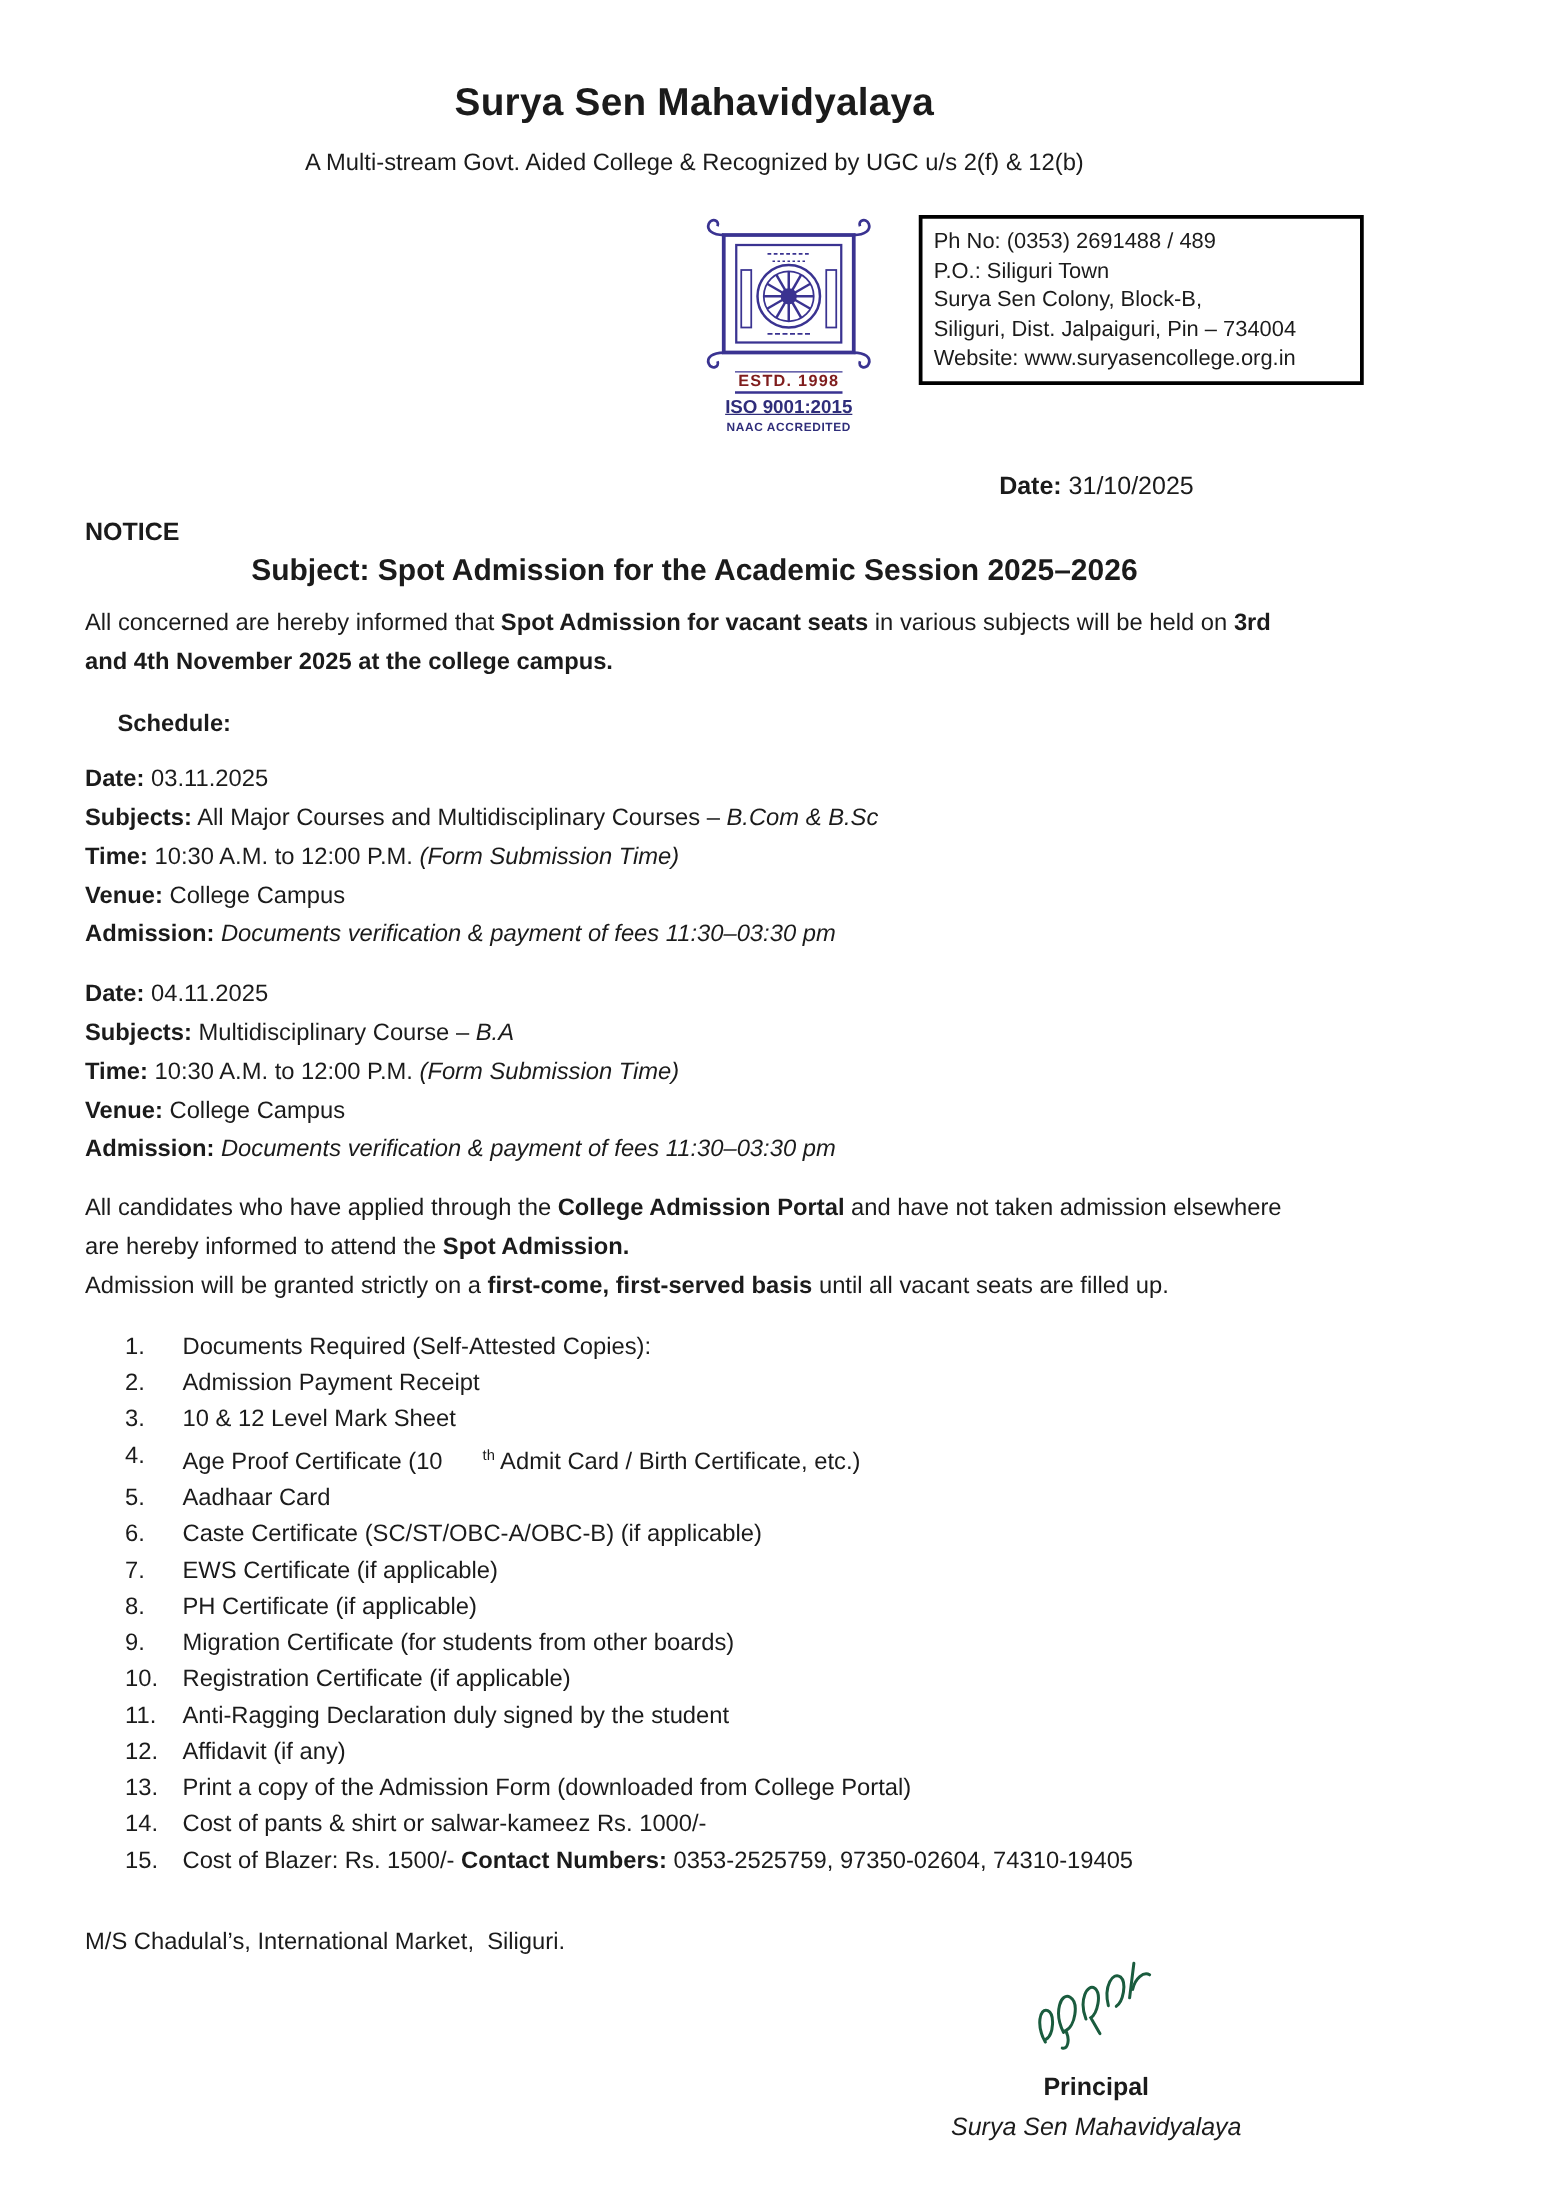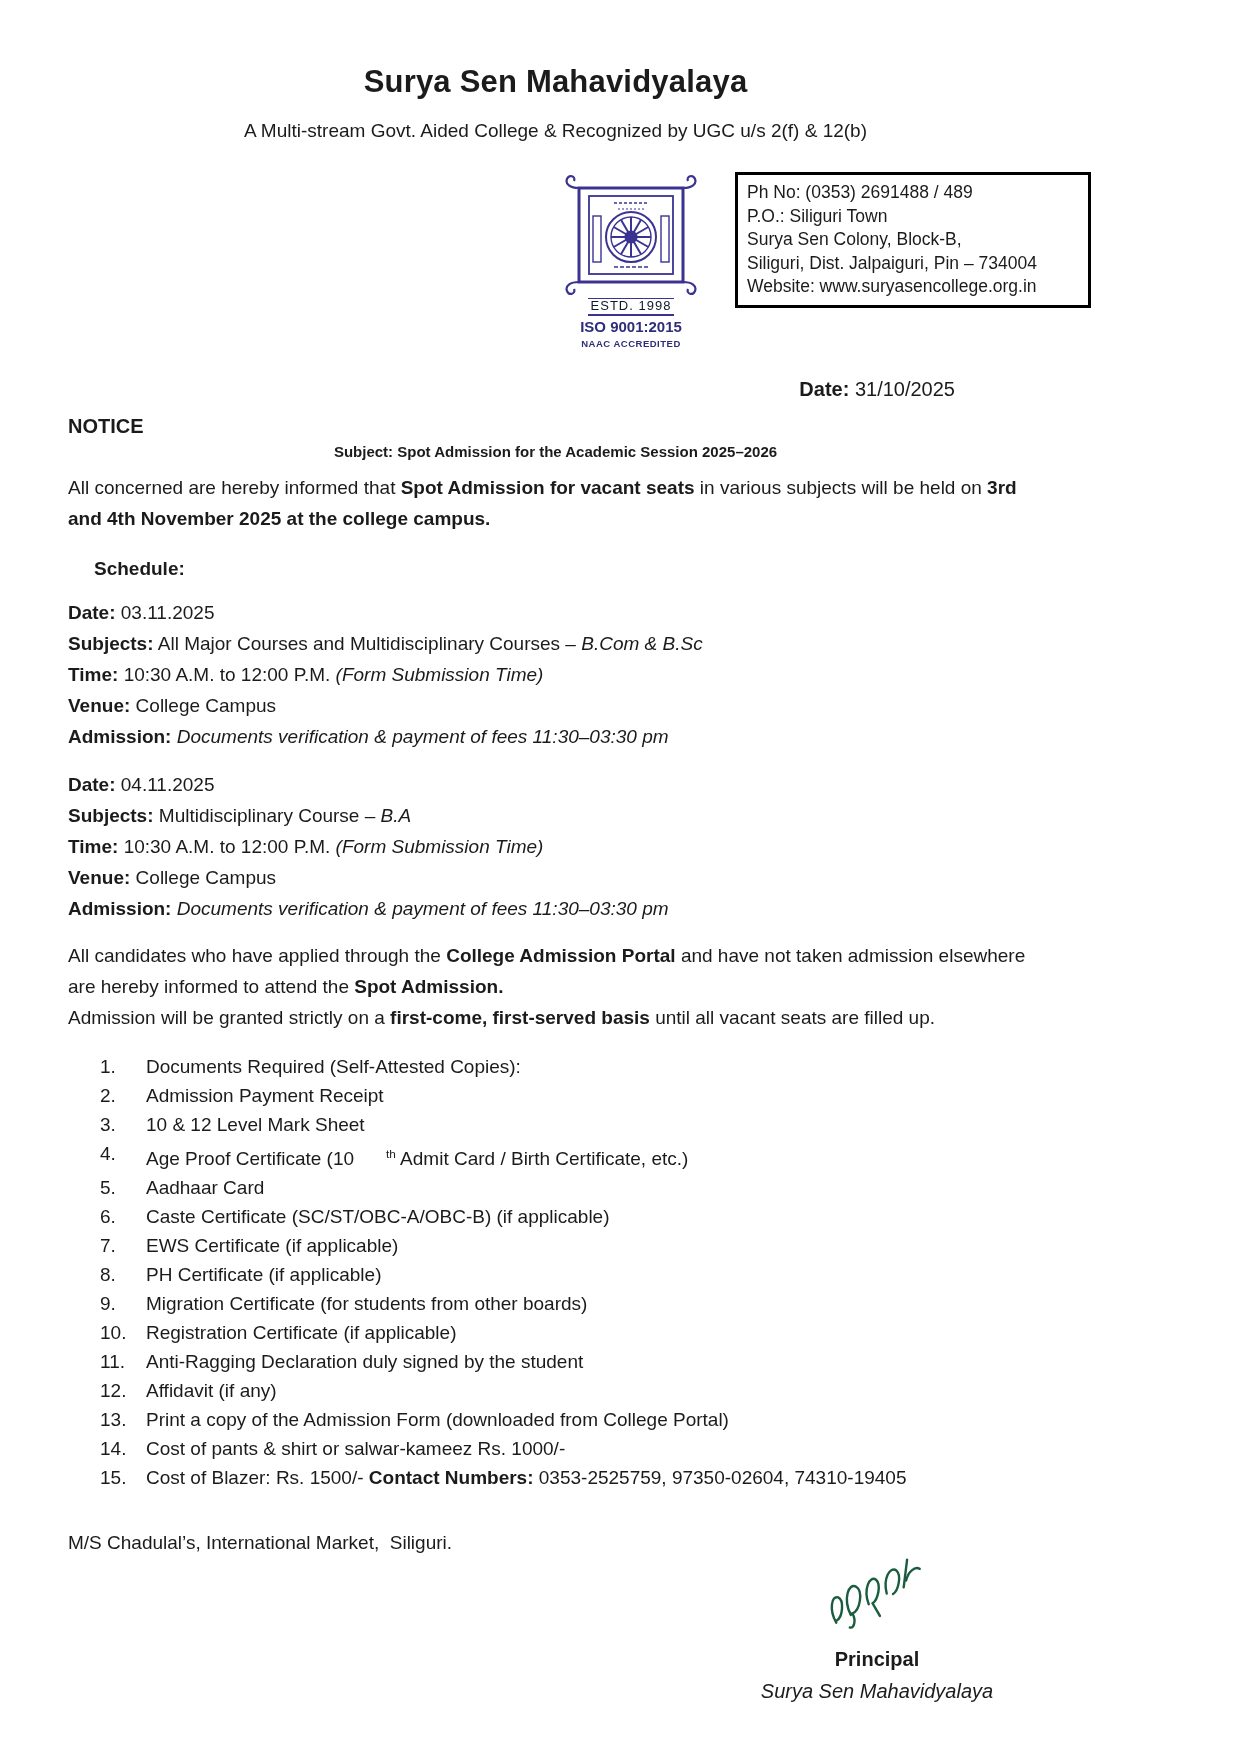--- a/index.html
+++ b/index.html
@@ -43,31 +43,32 @@
     width: 142px;
     text-align: center;
     line-height: 1.1;
   }
   .logo-block svg { display: block; margin: 0 auto; }
   .estd {
     display: inline-block;
     margin-top: 1px;
     padding: 0 3px 1px 3px;
     font-size: 13px;
-    font-weight: 400;
+    font-weight: 700;
     letter-spacing: 1px;
-    color: #0f172a;
+    color: #7f1d1d;
     border-top: 1px solid #3a3391;
     border-bottom: 2px solid #3a3391;
   }
   .iso {
     margin-top: 3px;
     font-size: 15px;
     font-weight: 700;
     color: #2f2d7a;
+    text-decoration: underline;
   }
   .naac {
     margin-top: 3px;
     font-size: 9.5px;
     font-weight: 700;
     letter-spacing: 0.5px;
     color: #2f2d7a;
   }
   .contact-box {
     position: absolute;
@@ -88,21 +89,21 @@
   }
   .notice-title {
     margin-top: 14px;
     text-align: left;
     font-size: 20px;
     font-weight: 700;
   }
   .notice-subject {
     margin-top: 5px;
     text-align: center;
-    font-size: 15px;
+    font-size: 24px;
     font-weight: 700;
   }
   .para {
     font-size: 19px;
     line-height: 31px;
     text-align: left;
   }
   .intro { margin-top: 12px; }
   .schedule-heading {
     margin-top: 24px;

